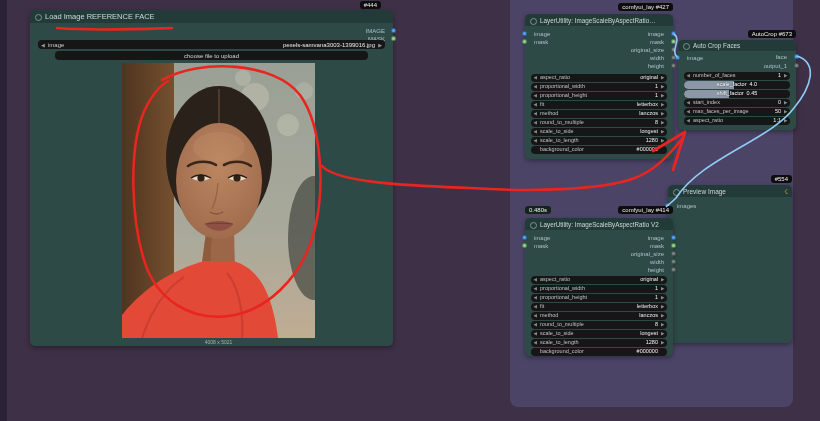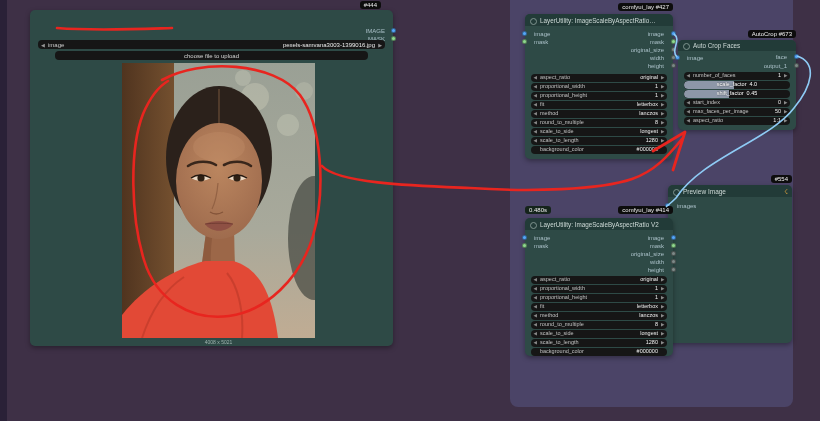--- a/index.html
+++ b/index.html
@@ -42,20 +42,23 @@
 </style>
 </head>
 <body>
 
 <div class="canvas">
   <div class="left-strip"></div>
   <div class="group-panel"></div>
 
   <div class="node" style="left:30px;top:10px;width:363px;height:336px;">
     <div class="badge" style="right:12px;top:-9px;">#444</div>
+    <div class="node-title" style="font-size:7.5px;">
+        <span>Load Image REFERENCE FACE</span>
+      </div>
     <div class="io-label right" style="right:8px;top:17px;">IMAGE</div>
     <div class="io-label right" style="right:8px;top:25px;">MASK</div>
     <div class="port blue" style="right:-3px;top:18px;"></div>
     <div class="port green" style="right:-3px;top:26px;"></div>
     <div class="combo-pill" style="left:8px;right:8px;top:30px;">
       <span class="w-label">image</span>
       <span class="w-value">pexels-samvana3003-1399016.jpg</span>
     </div>
     <button class="upload-btn" style="left:25px;right:25px;top:41px;">choose file to upload</button>
 

